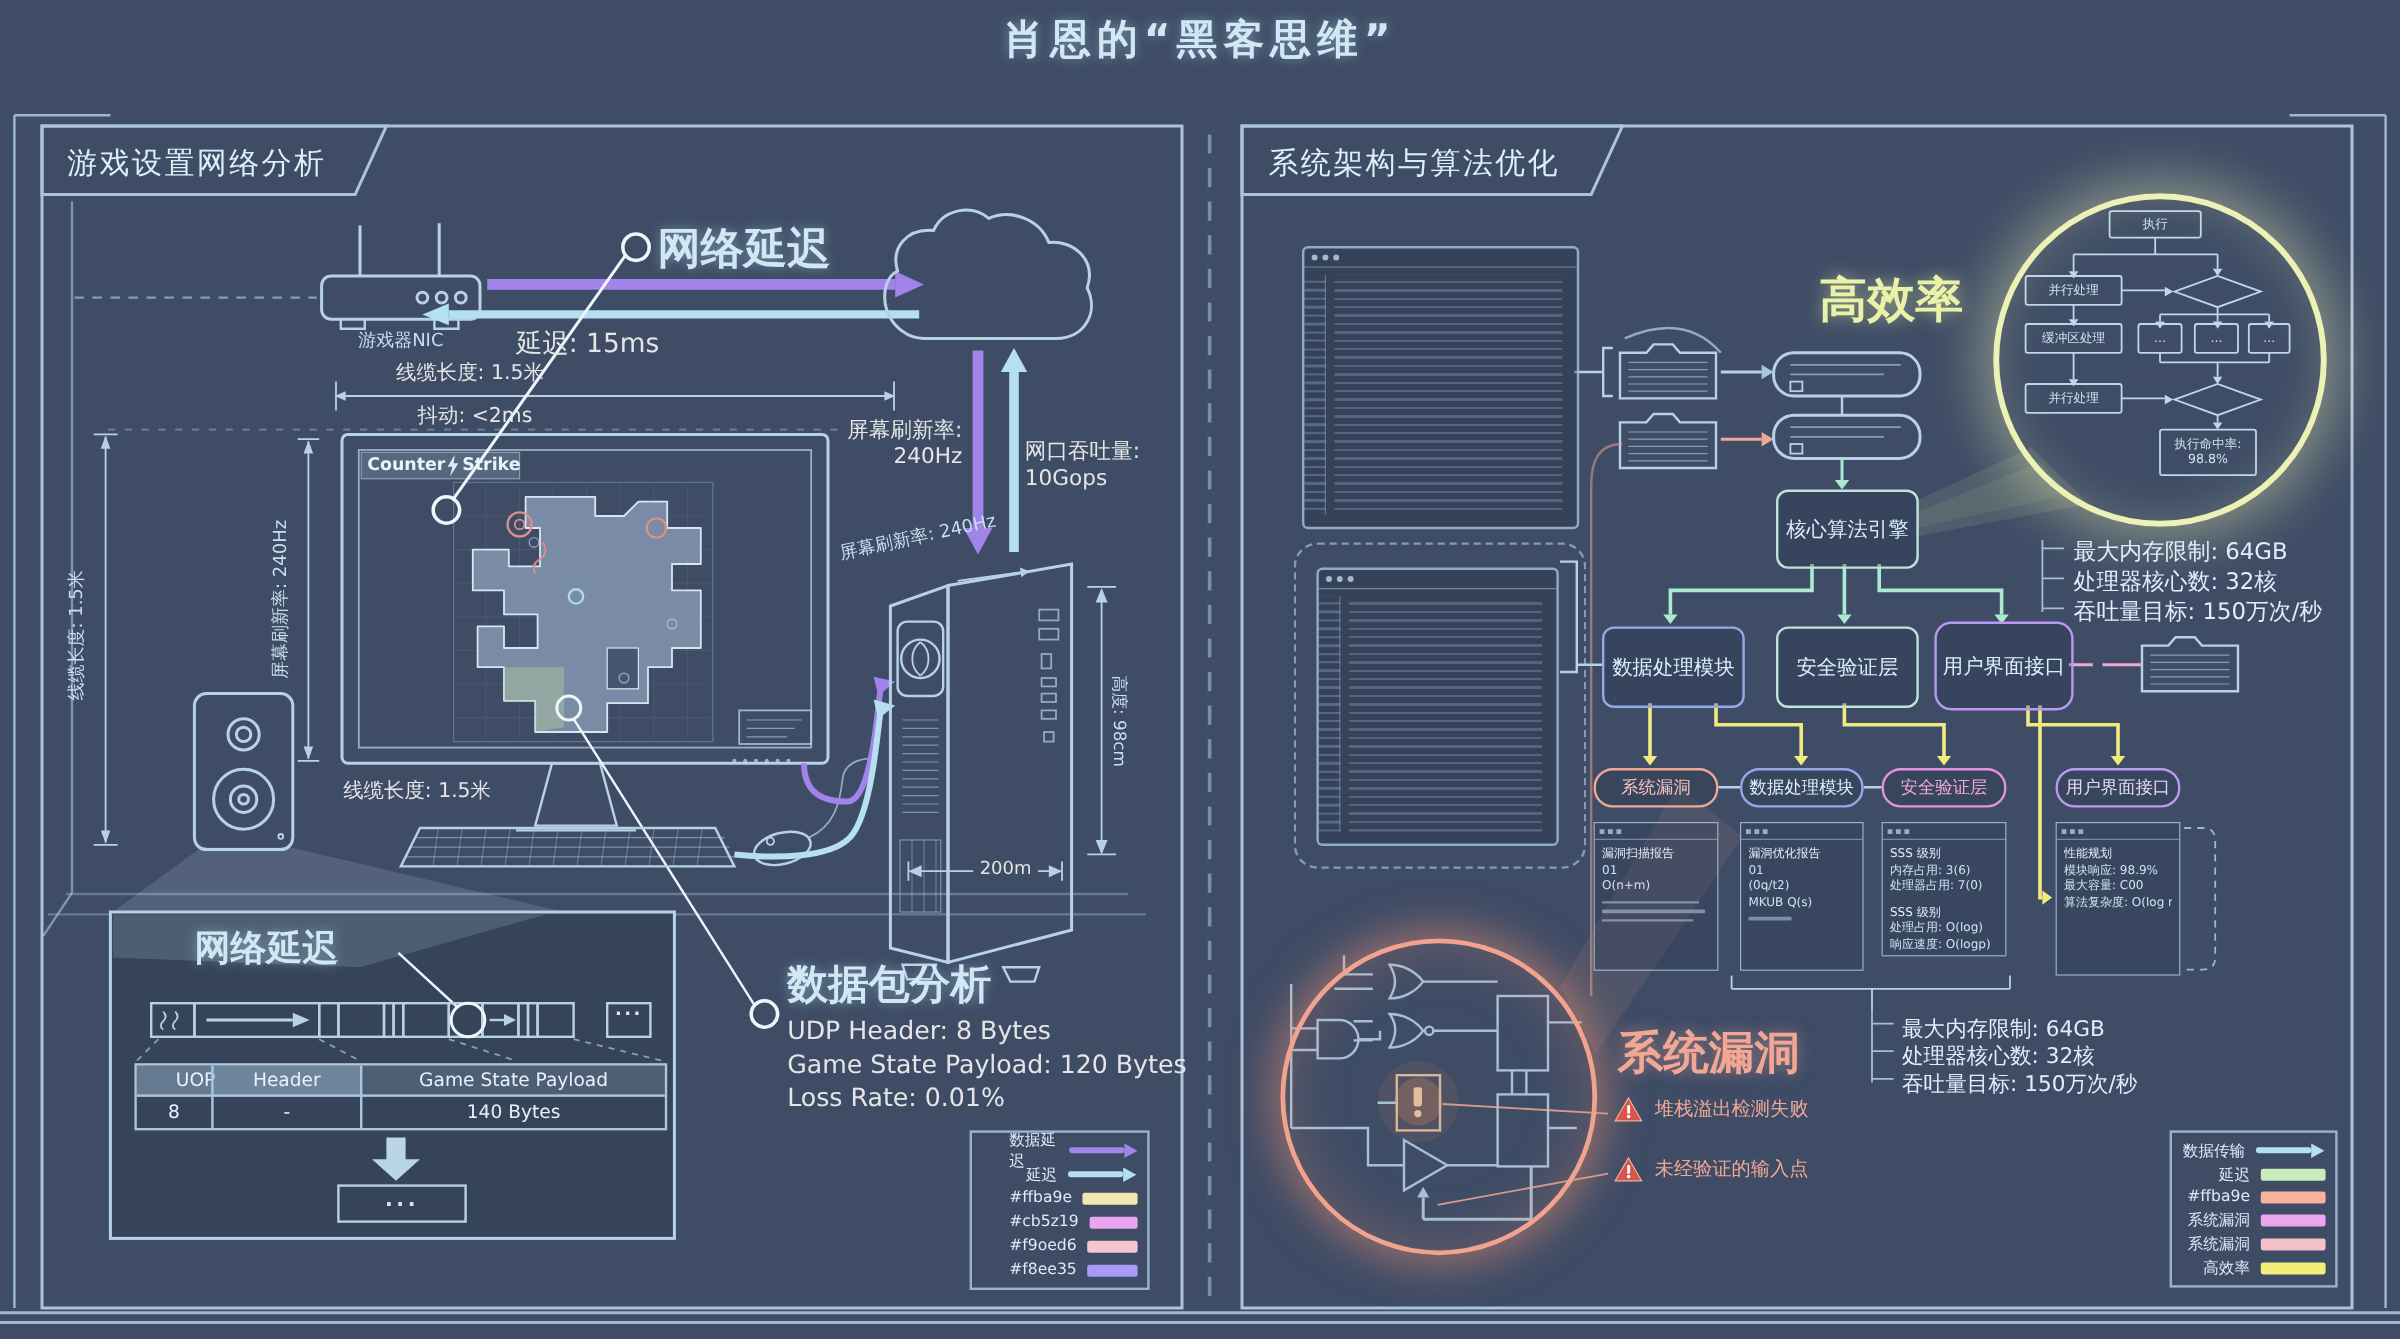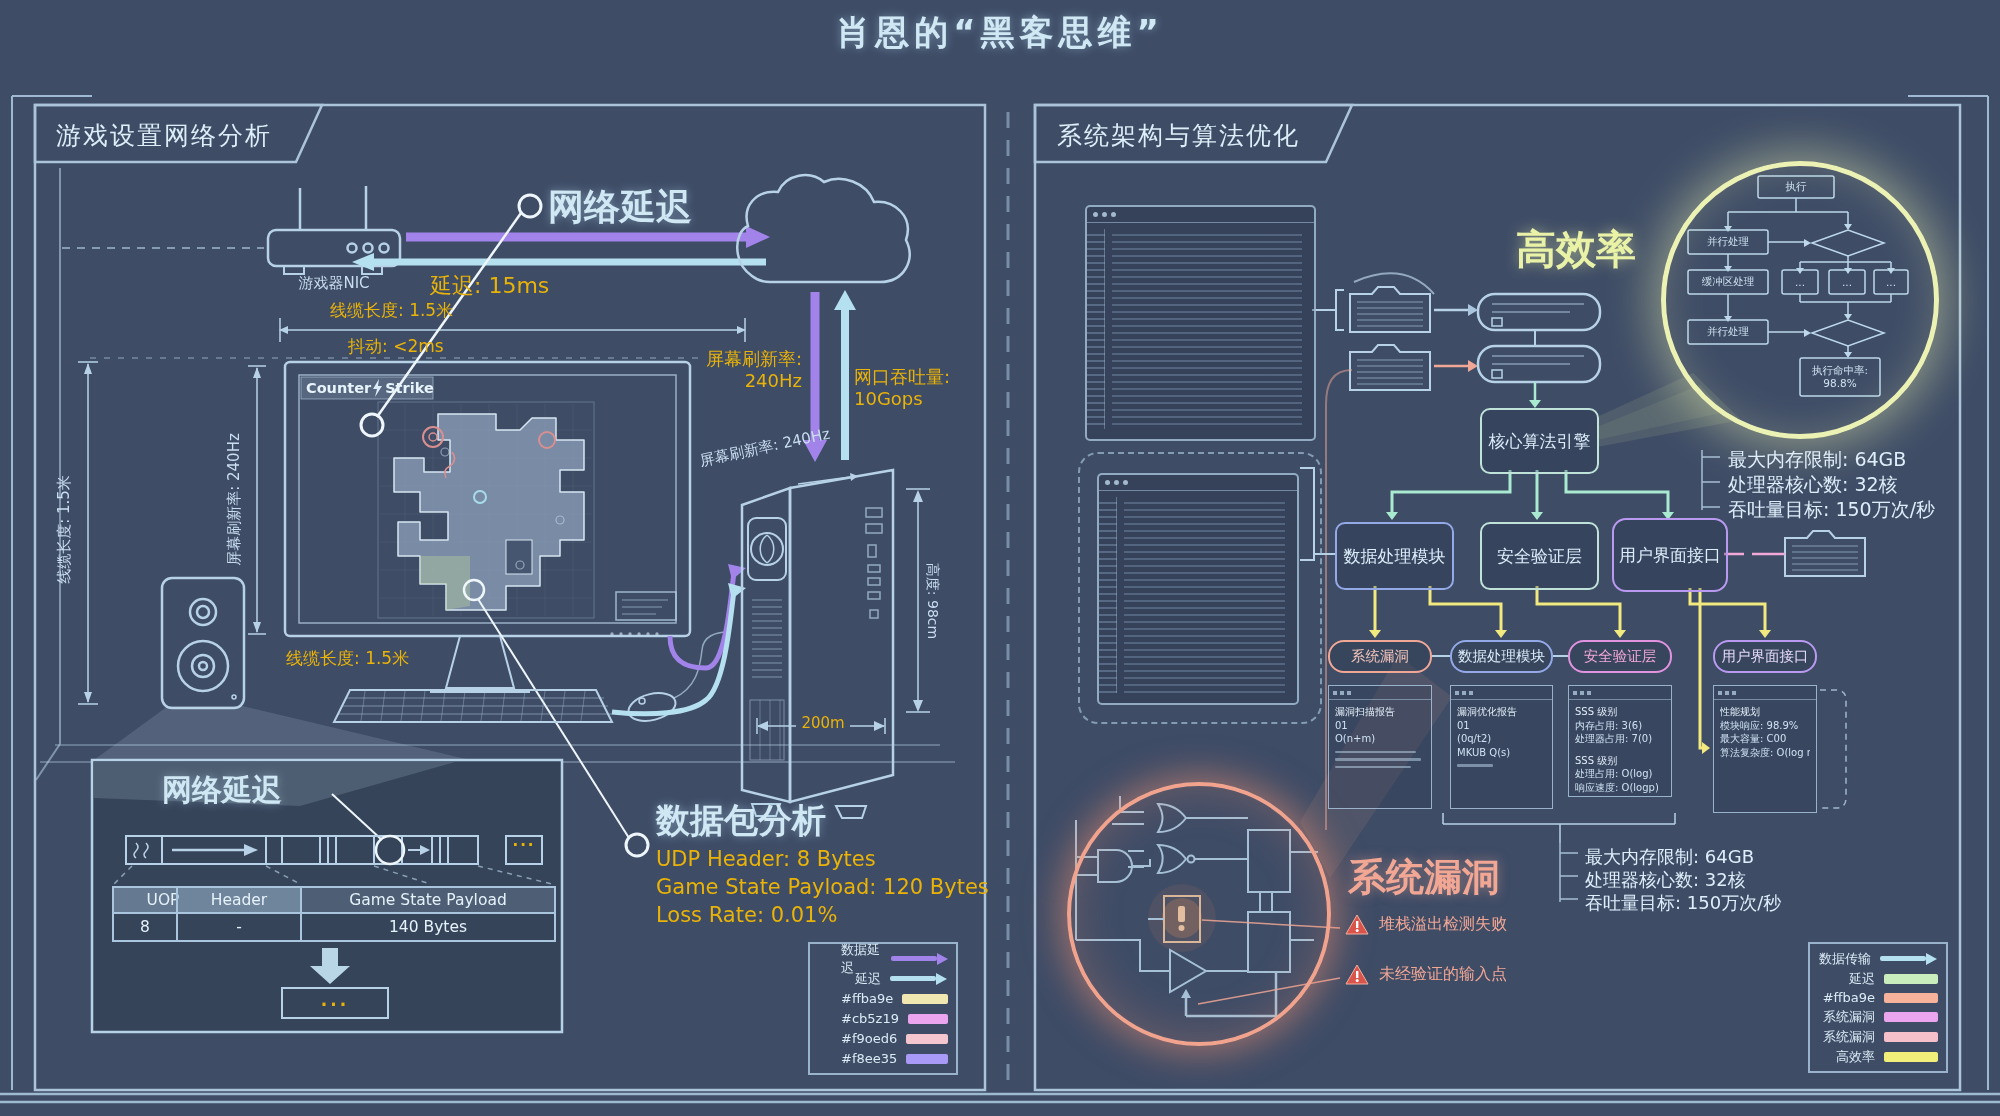--- a/index.html
+++ b/index.html
@@ -1,18 +1,18 @@
 <!DOCTYPE html>
 <html><head>
 <meta charset="utf-8">
 <style>
   html,body{margin:0;padding:0;background:#2e3a50;}
   .stage{position:relative;width:2000px;height:1116px;background:#3e4c66;overflow:hidden;
          font-family:"DejaVu Sans",sans-serif;color:#d3ebf7;}
-  .t{position:absolute;white-space:nowrap;color:#eab308;}
+  .t{position:absolute;white-space:nowrap;color:#e5e5e5;}
   .glow{text-shadow:0 0 10px rgba(190,230,250,.45);}
   .art{position:absolute;left:0;top:0;z-index:1;pointer-events:none;}
   .ui{z-index:2;}
   
   .tabtitle{font-size:25px;letter-spacing:2px;color:#dceef8;}
   
   .cw{position:absolute;border:2px solid rgba(169,198,222,.8);border-radius:5px;background:rgba(38,50,70,.35);z-index:2;}
   .cw-bar{height:15px;border-bottom:1.5px solid rgba(169,198,222,.55);display:flex;align-items:center;gap:4px;padding:0 6px;}
   .cw-dot{width:5px;height:5px;border-radius:50%;background:rgba(190,215,235,.8);}
   .cw-body{position:absolute;top:17px;bottom:5px;left:0;right:5px;display:flex;}
@@ -400,21 +400,21 @@
 <div class="t ui" style="left:306px;top:379px;font-size:14.5px;font-weight:bold;color:#e8f4fb;display:flex;align-items:center;gap:2px;">
   <span>Counter</span>
   <svg width="10" height="18" viewBox="0 0 10 18">
         <path d="M6,0 L0,10 H4 L2,18 L9,7 H5 Z" fill="#dcecf8"></path>
       </svg>
   <span>Strike</span>
 </div>
 <div class="t ui" style="left:286px;top:647px;font-size:17px;">线缆长度: 1.5米</div>
 <div class="t ui" style="left:700px;top:452px;font-size:15px;transform:rotate(-12deg);transform-origin:left center;color:#c9def0;">屏幕刷新率: 240Hz</div>
 <div class="vlab" style="left:862px;top:592px;width:140px;transform:rotate(90deg);font-size:14px;">高度: 98cm</div>
-<div class="t ui" style="left:758px;top:714px;width:130px;text-align:center;font-size:15px;"><span style="background:#3e4c66;padding:0 5px;">200m</span></div>
+<div class="t ui" style="left:758px;top:714px;width:130px;text-align:center;font-size:15px;padding-left:15px;"><span style="background:#3e4c66;padding:0 5px;">200m</span></div>
 
 <div class="t glow ui" style="left:162px;top:770px;font-size:30px;font-weight:bold;color:#cfe8f4;">网络延迟</div>
 <div class="t ui" style="left:506px;top:832px;width:36px;text-align:center;font-size:15px;font-weight:bold;letter-spacing:2px;">...</div>
 <div class="ptable">
   <div class="pt-c first hrow hl1">UOP</div>
   <div class="pt-c hrow hl2">Header</div>
   <div class="pt-c hrow hl3">Game State Payload</div>
   <div class="pt-c first">8</div>
   <div class="pt-c">-</div>
   <div class="pt-c">140 Bytes</div>

